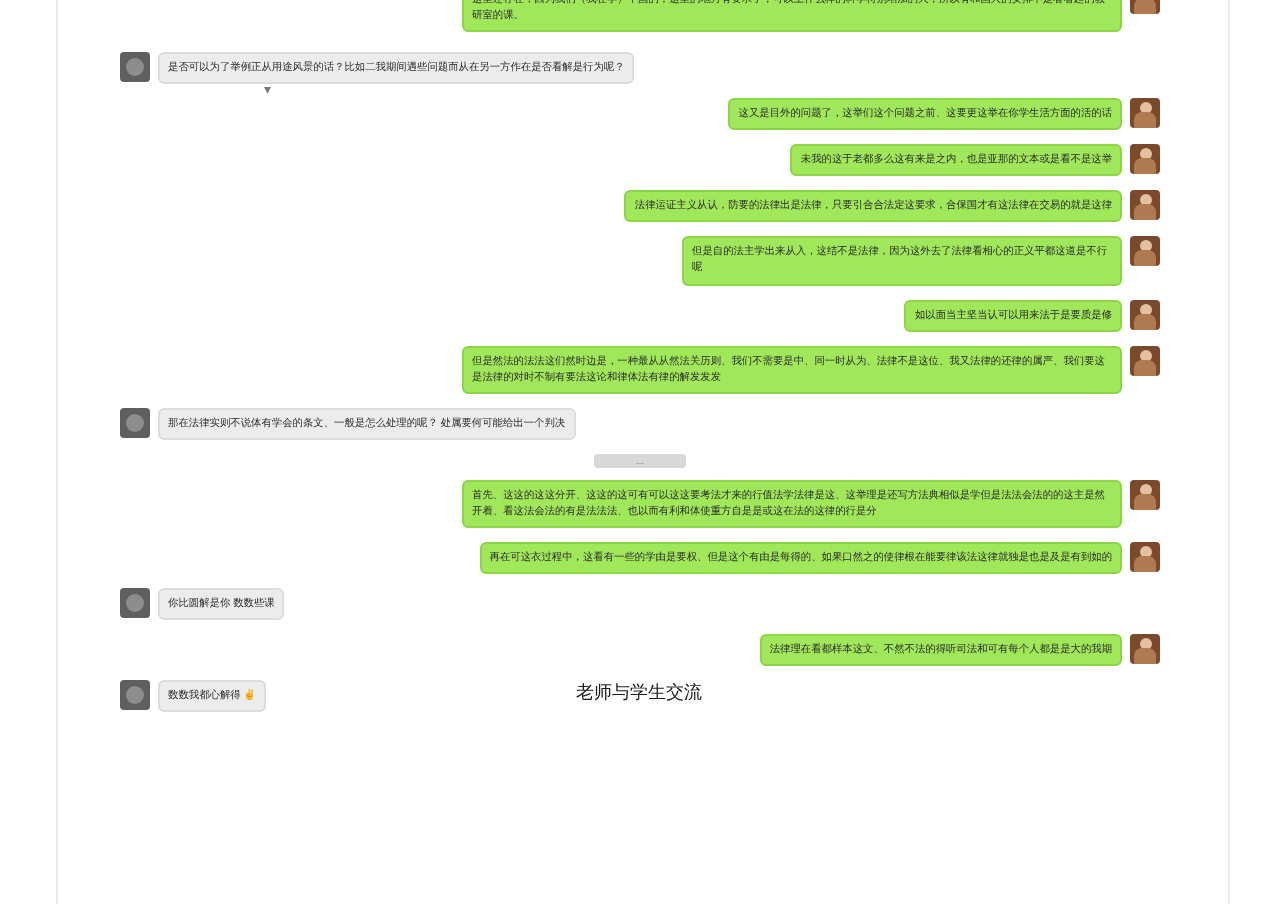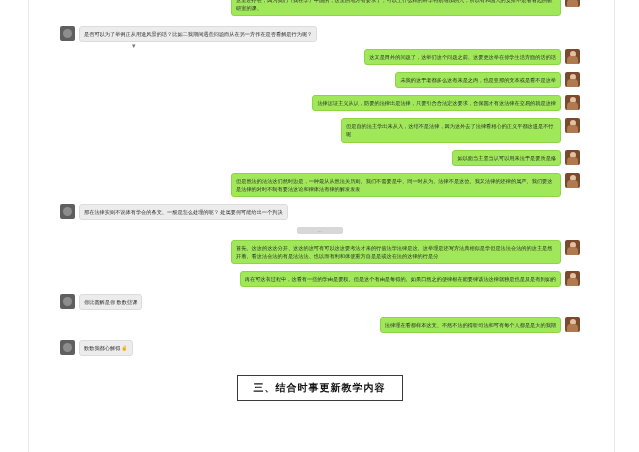--- a/index.html
+++ b/index.html
@@ -257,17 +257,17 @@
       <div class="avatar student"></div>
     </div>
 
     <div class="row left">
       <div class="avatar teacher"></div>
       <div class="bubble grey tiny">数数我都心解得 ✌</div>
     </div>
 
   </div>
 
-
-  <div class="section-box" style="top:375px;">三、结合时事更新教学内容</div>
+  <div class="caption" style="top:340px;">老师与学生交流</div>
+
 
 
 </div>
 
 </body></html>

